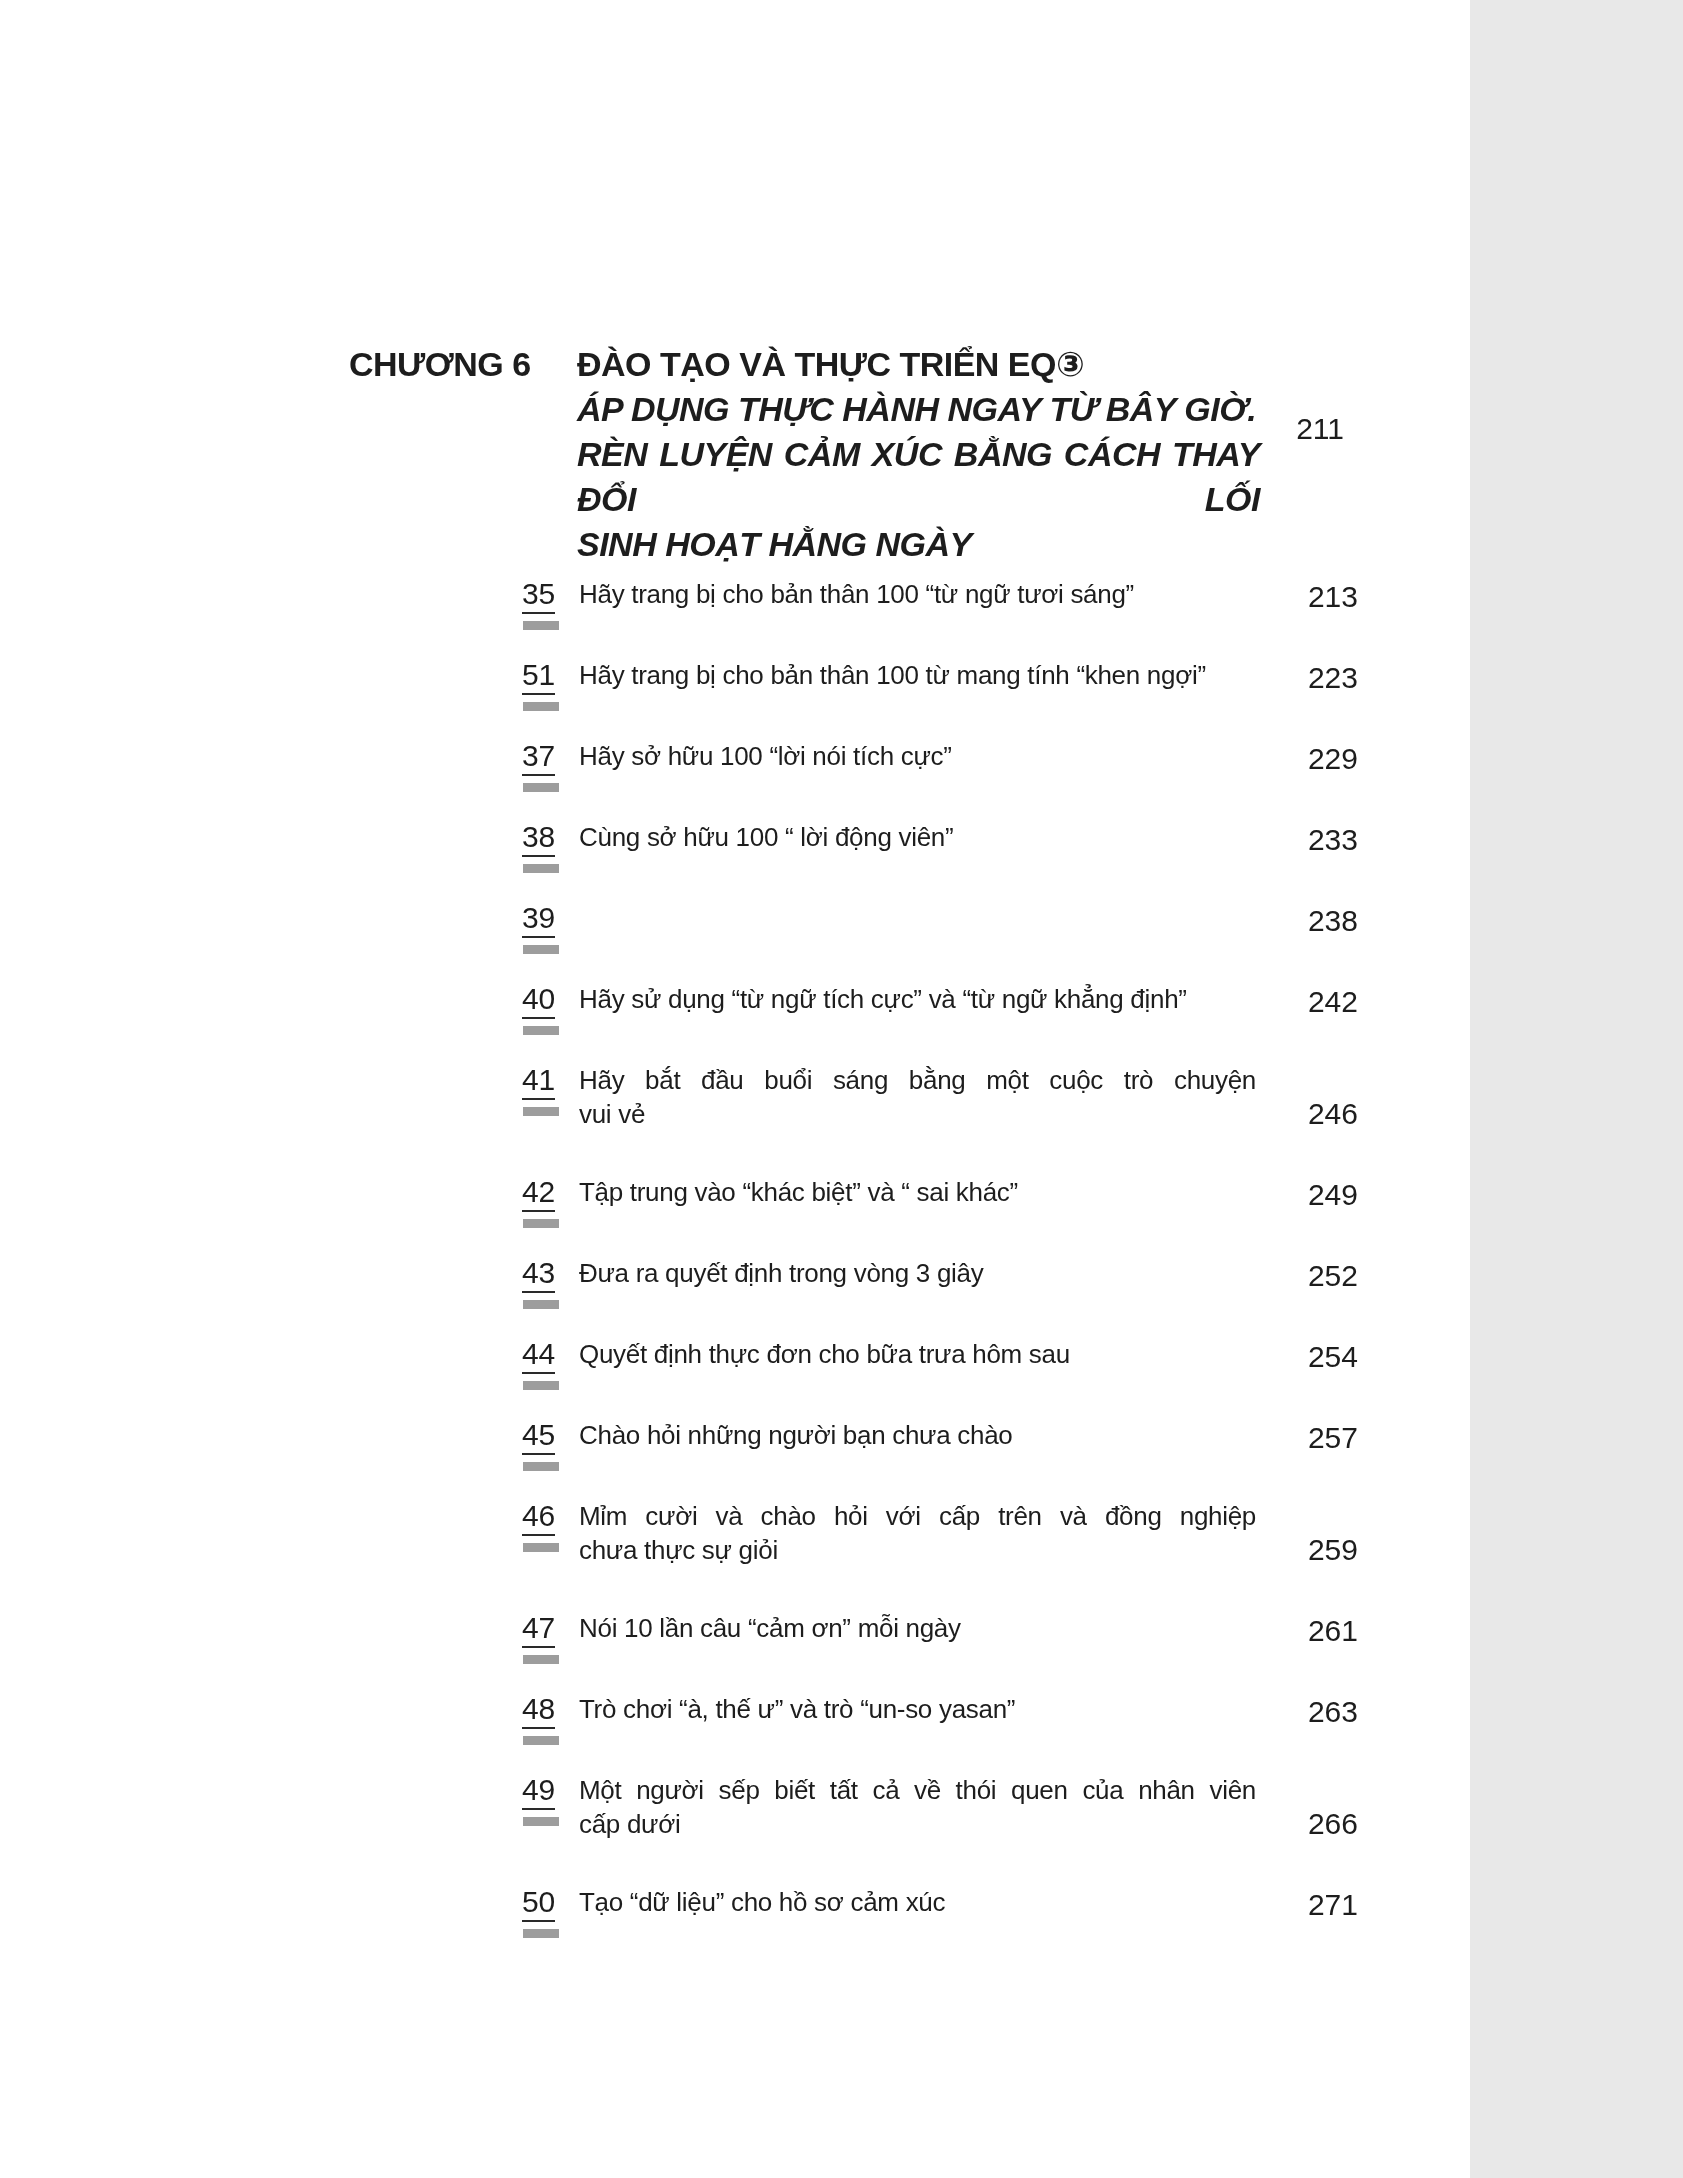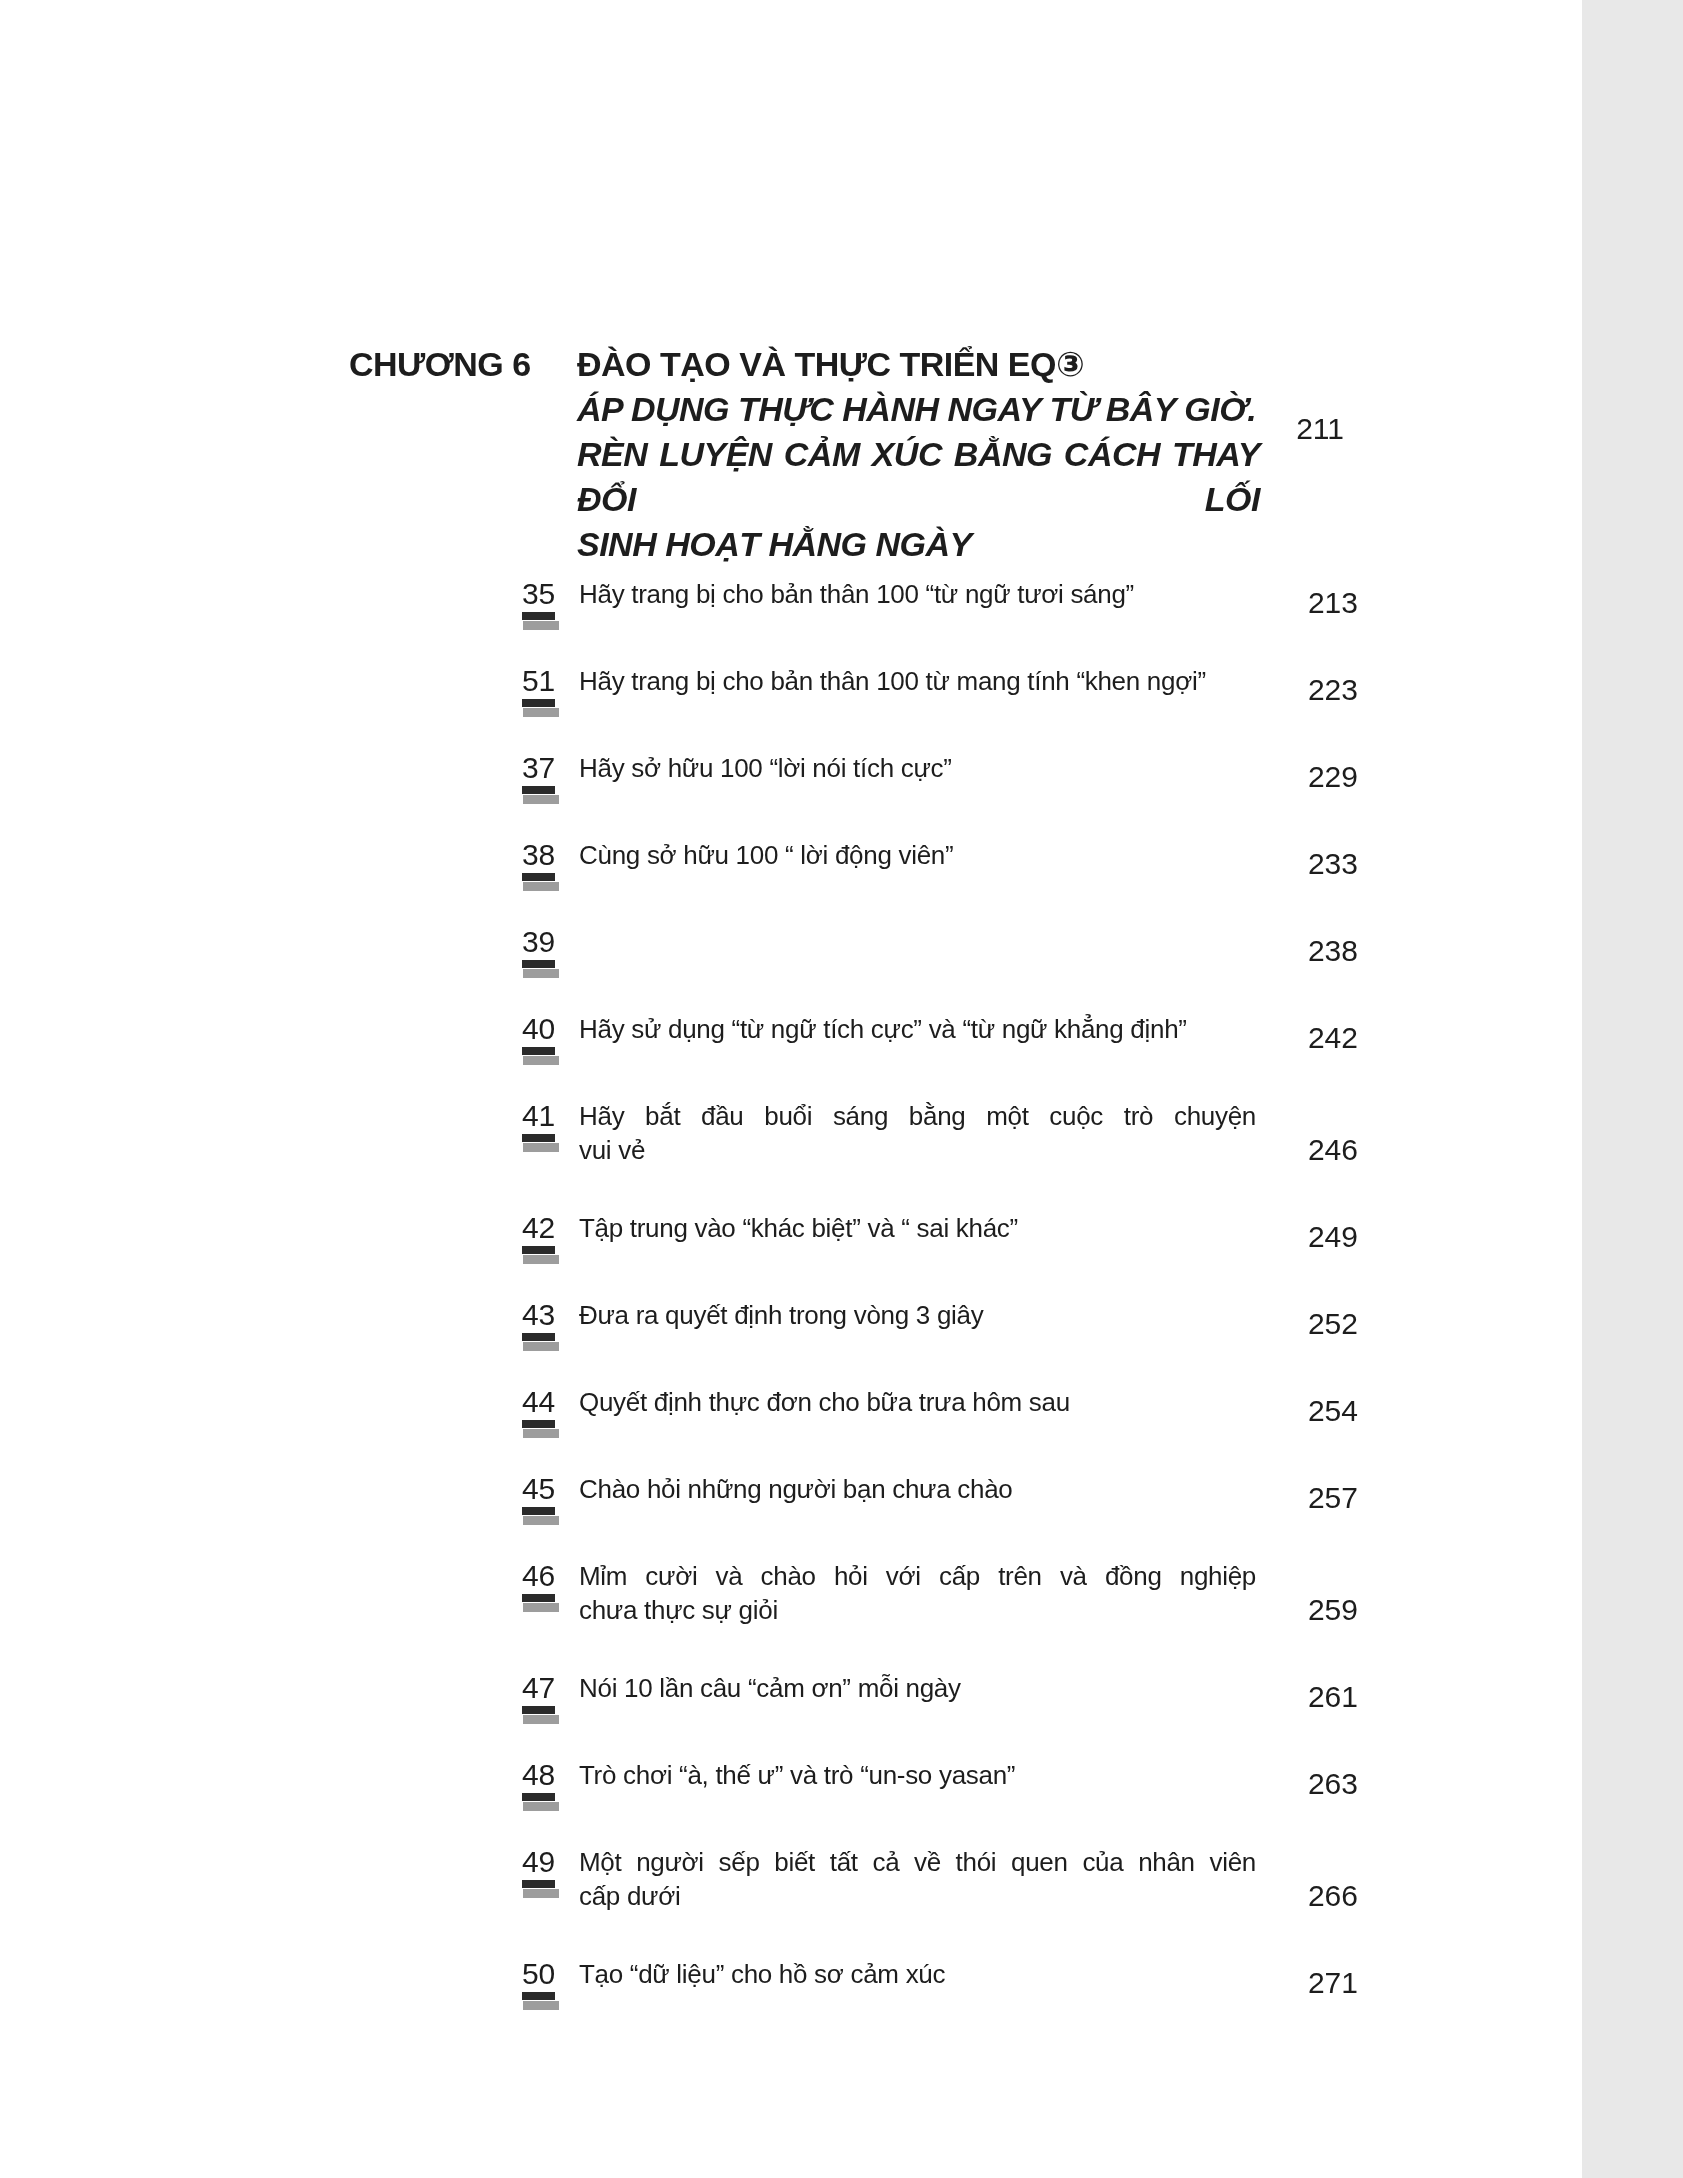--- a/index.html
+++ b/index.html
@@ -1,18 +1,18 @@
 <!DOCTYPE html>
 <html><head>
 <meta charset="utf-8">
 <style>
   html, body { margin: 0; padding: 0; background: #e8e8e8; }
   .page {
     position: relative;
-    width: 1582px;
+    width: 1470px;
     height: 2178px;
     background: #ffffff;
     font-family: "Liberation Sans", "DejaVu Sans", sans-serif;
     color: #1d1d1d;
     overflow: hidden;
   }
   .content {
     position: absolute;
     left: 349px;
     top: 342px;
@@ -70,21 +70,21 @@
   .num-col {
     position: relative;
     width: 57px;
     flex: 0 0 57px;
   }
   .num {
     display: inline-block;
     font-size: 30px;
     line-height: 34px;
     letter-spacing: -0.3px;
-    border-bottom: 8px solid #4c1d95;
+    border-bottom: 2px solid #4c1d95;
     padding-bottom: 1px;
   }
   .bar {
     position: absolute;
     left: 1px;
     top: 44px;
     width: 36px;
     height: 9px;
   }
   .title-col {

